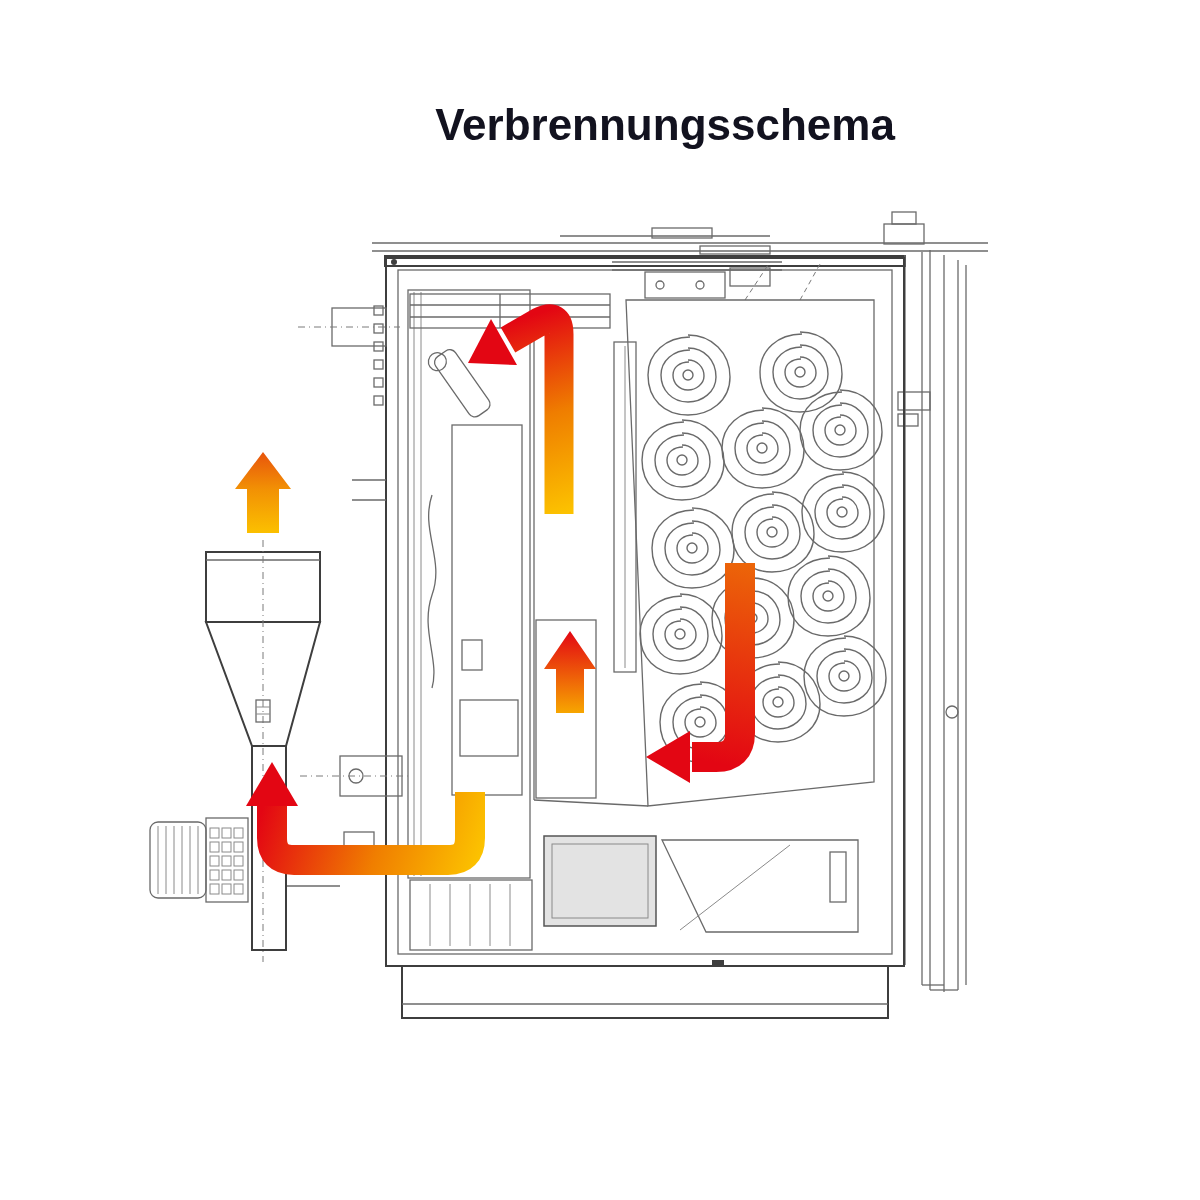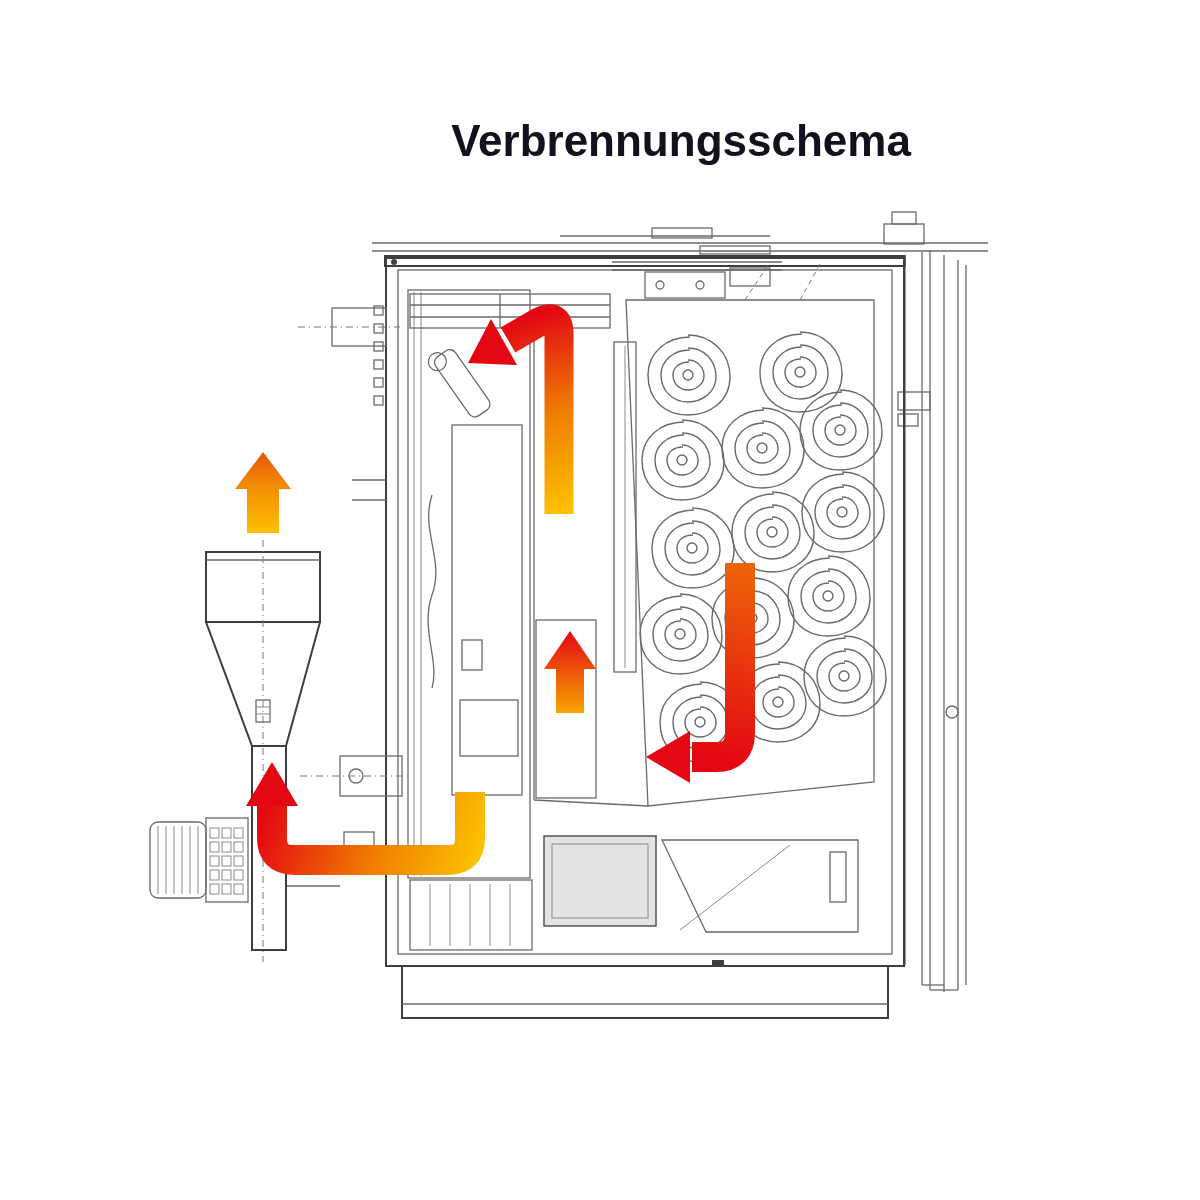--- a/index.html
+++ b/index.html
@@ -2,21 +2,21 @@
 <html><head>
 <meta charset="utf-8">
 <style>
   html,body{margin:0;padding:0;background:#ffffff;}
   .stage{
     position:relative;width:1200px;height:1200px;background:#ffffff;
     font-family:"Liberation Sans", sans-serif;overflow:hidden;
   }
   .title{
     position:absolute;top:100px;left:665px;transform:translateX(-50%);
-    margin:16px;font-size:44px;font-weight:700;color:#12121f;letter-spacing:0px;
+    margin:0;font-size:44px;font-weight:700;color:#12121f;letter-spacing:0px;
     white-space:nowrap;
   }
   svg{position:absolute;top:0;left:0;}
   .ln{fill:none;stroke:#6a6a6a;stroke-width:1.3;}
   .ln2{fill:none;stroke:#3e3e3e;stroke-width:2;}
   .lnt{fill:none;stroke:#8a8a8a;stroke-width:1;}
   .dash{fill:none;stroke:#7a7a7a;stroke-width:1;stroke-dasharray:7 4 1 4;}
   .dsh{fill:none;stroke:#7a7a7a;stroke-width:1;stroke-dasharray:5 4;}
 </style>
 </head>

